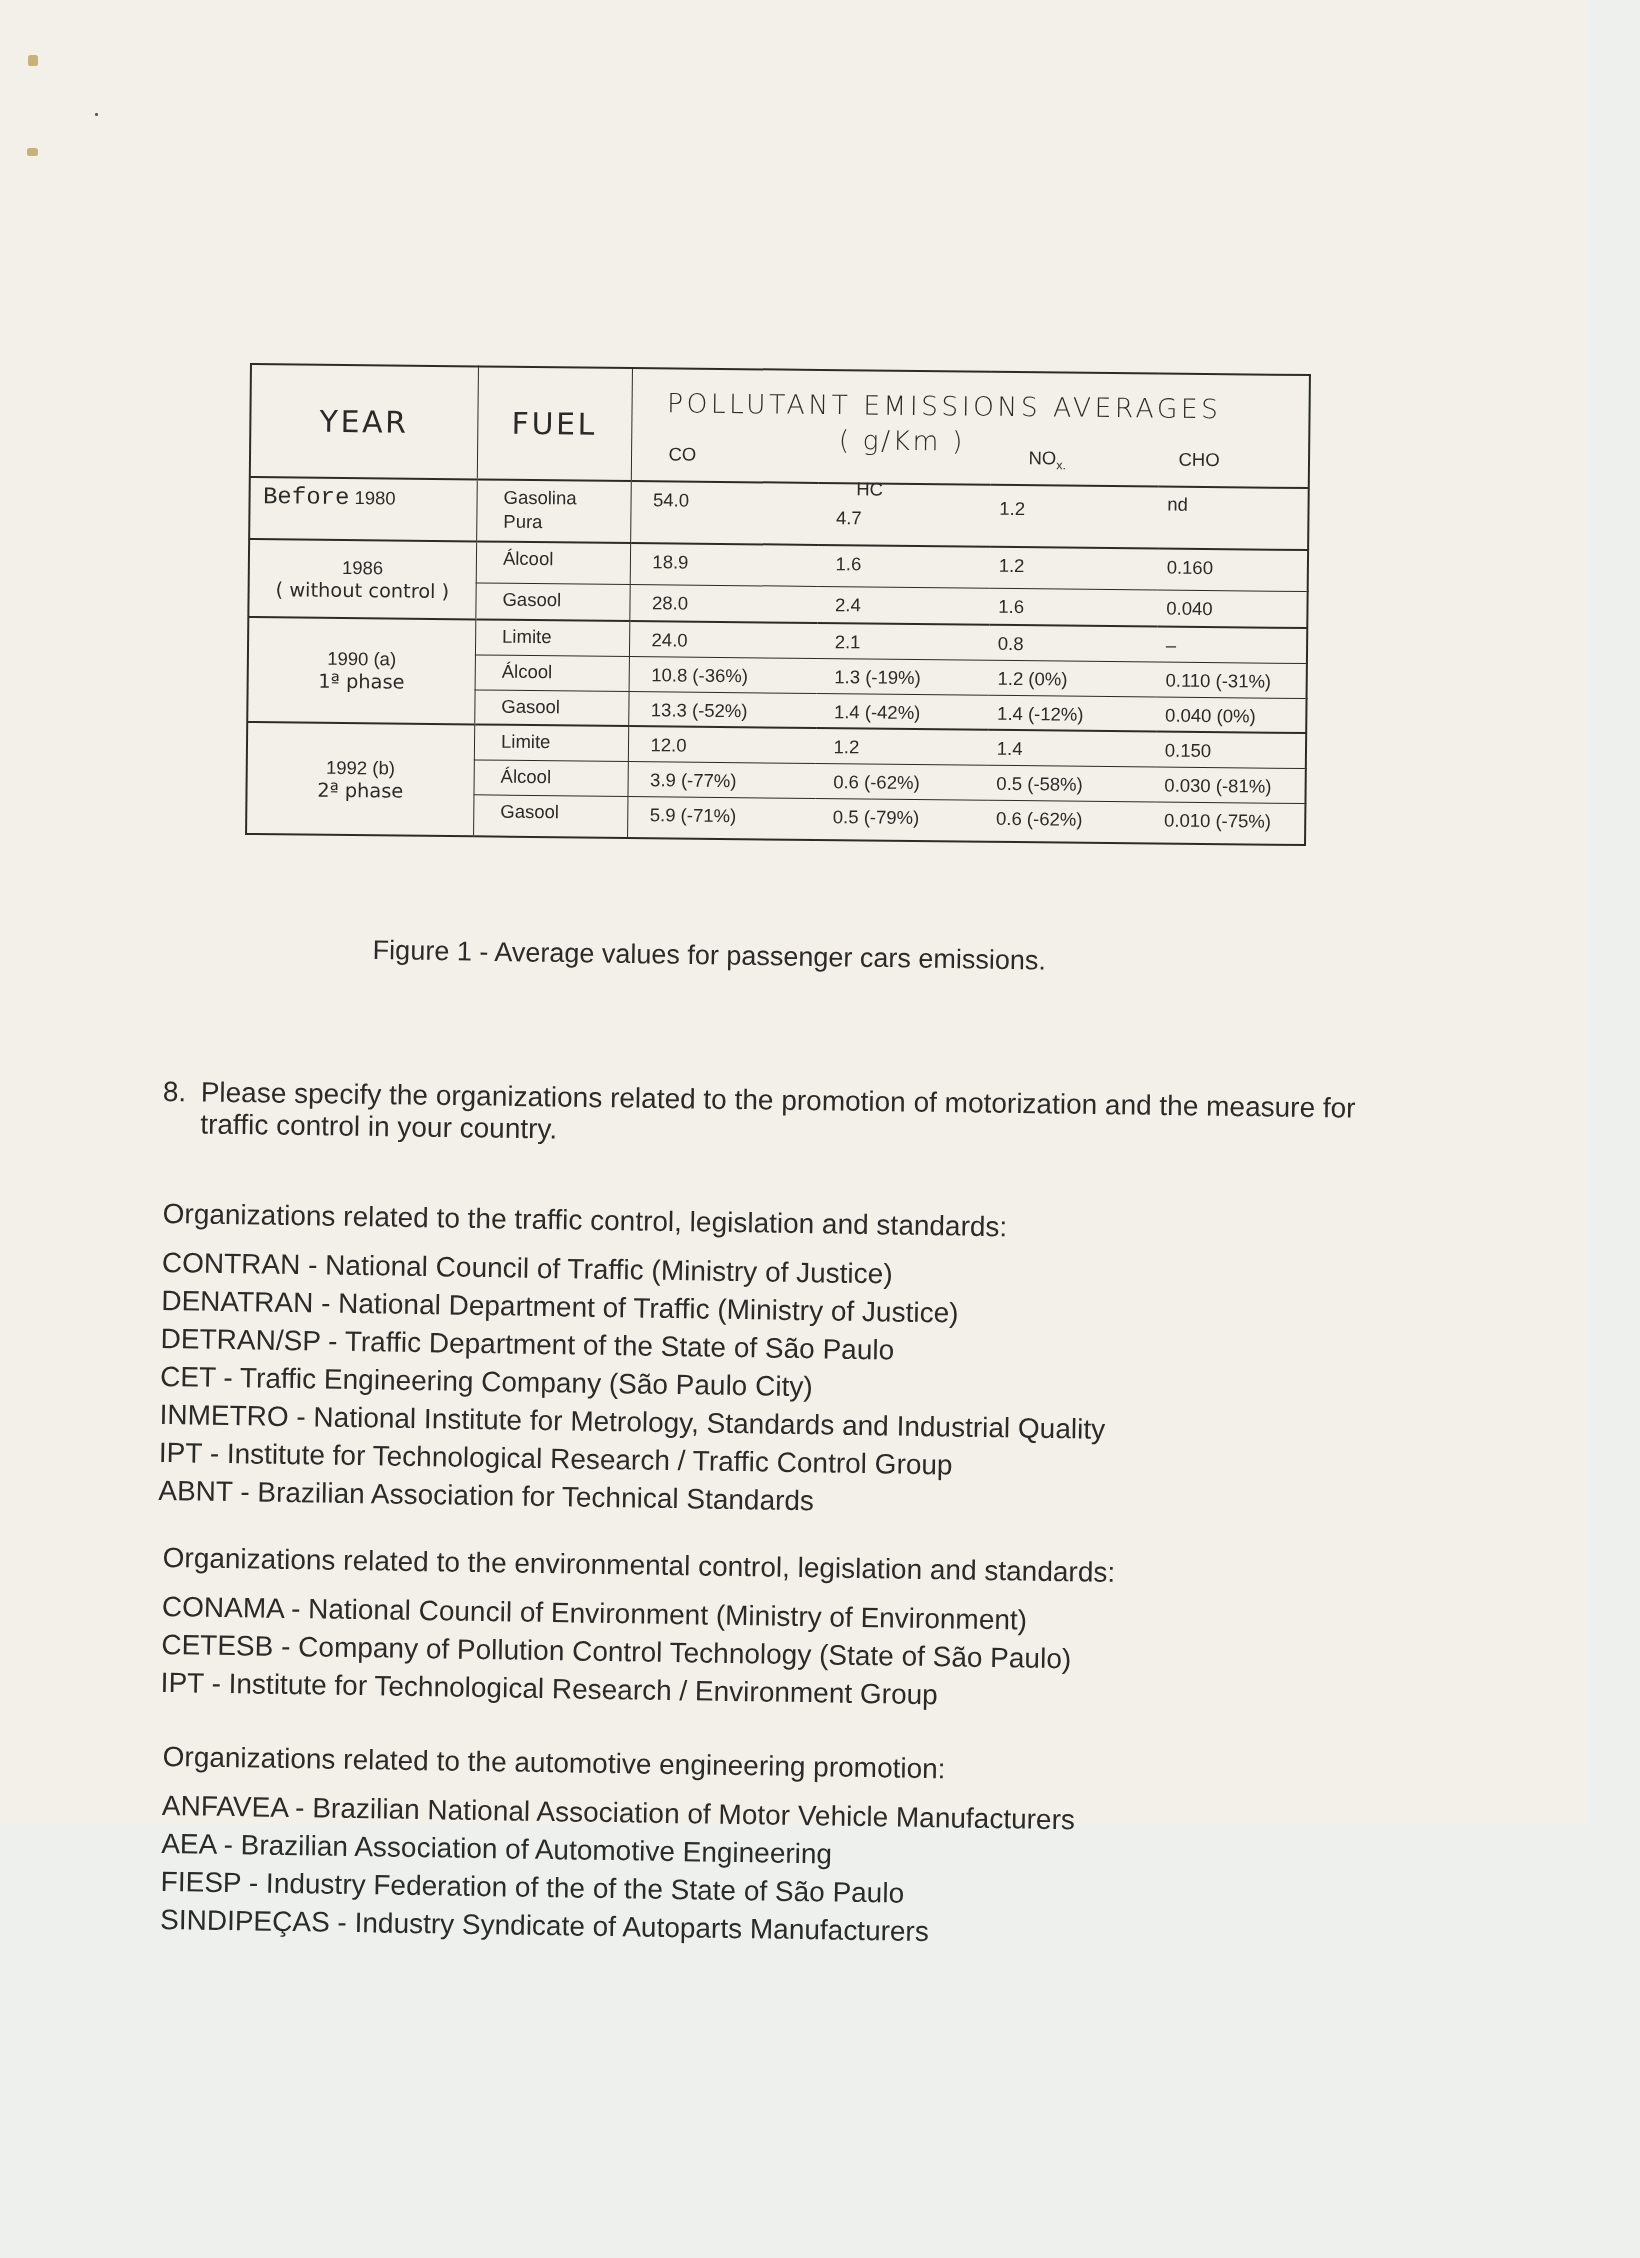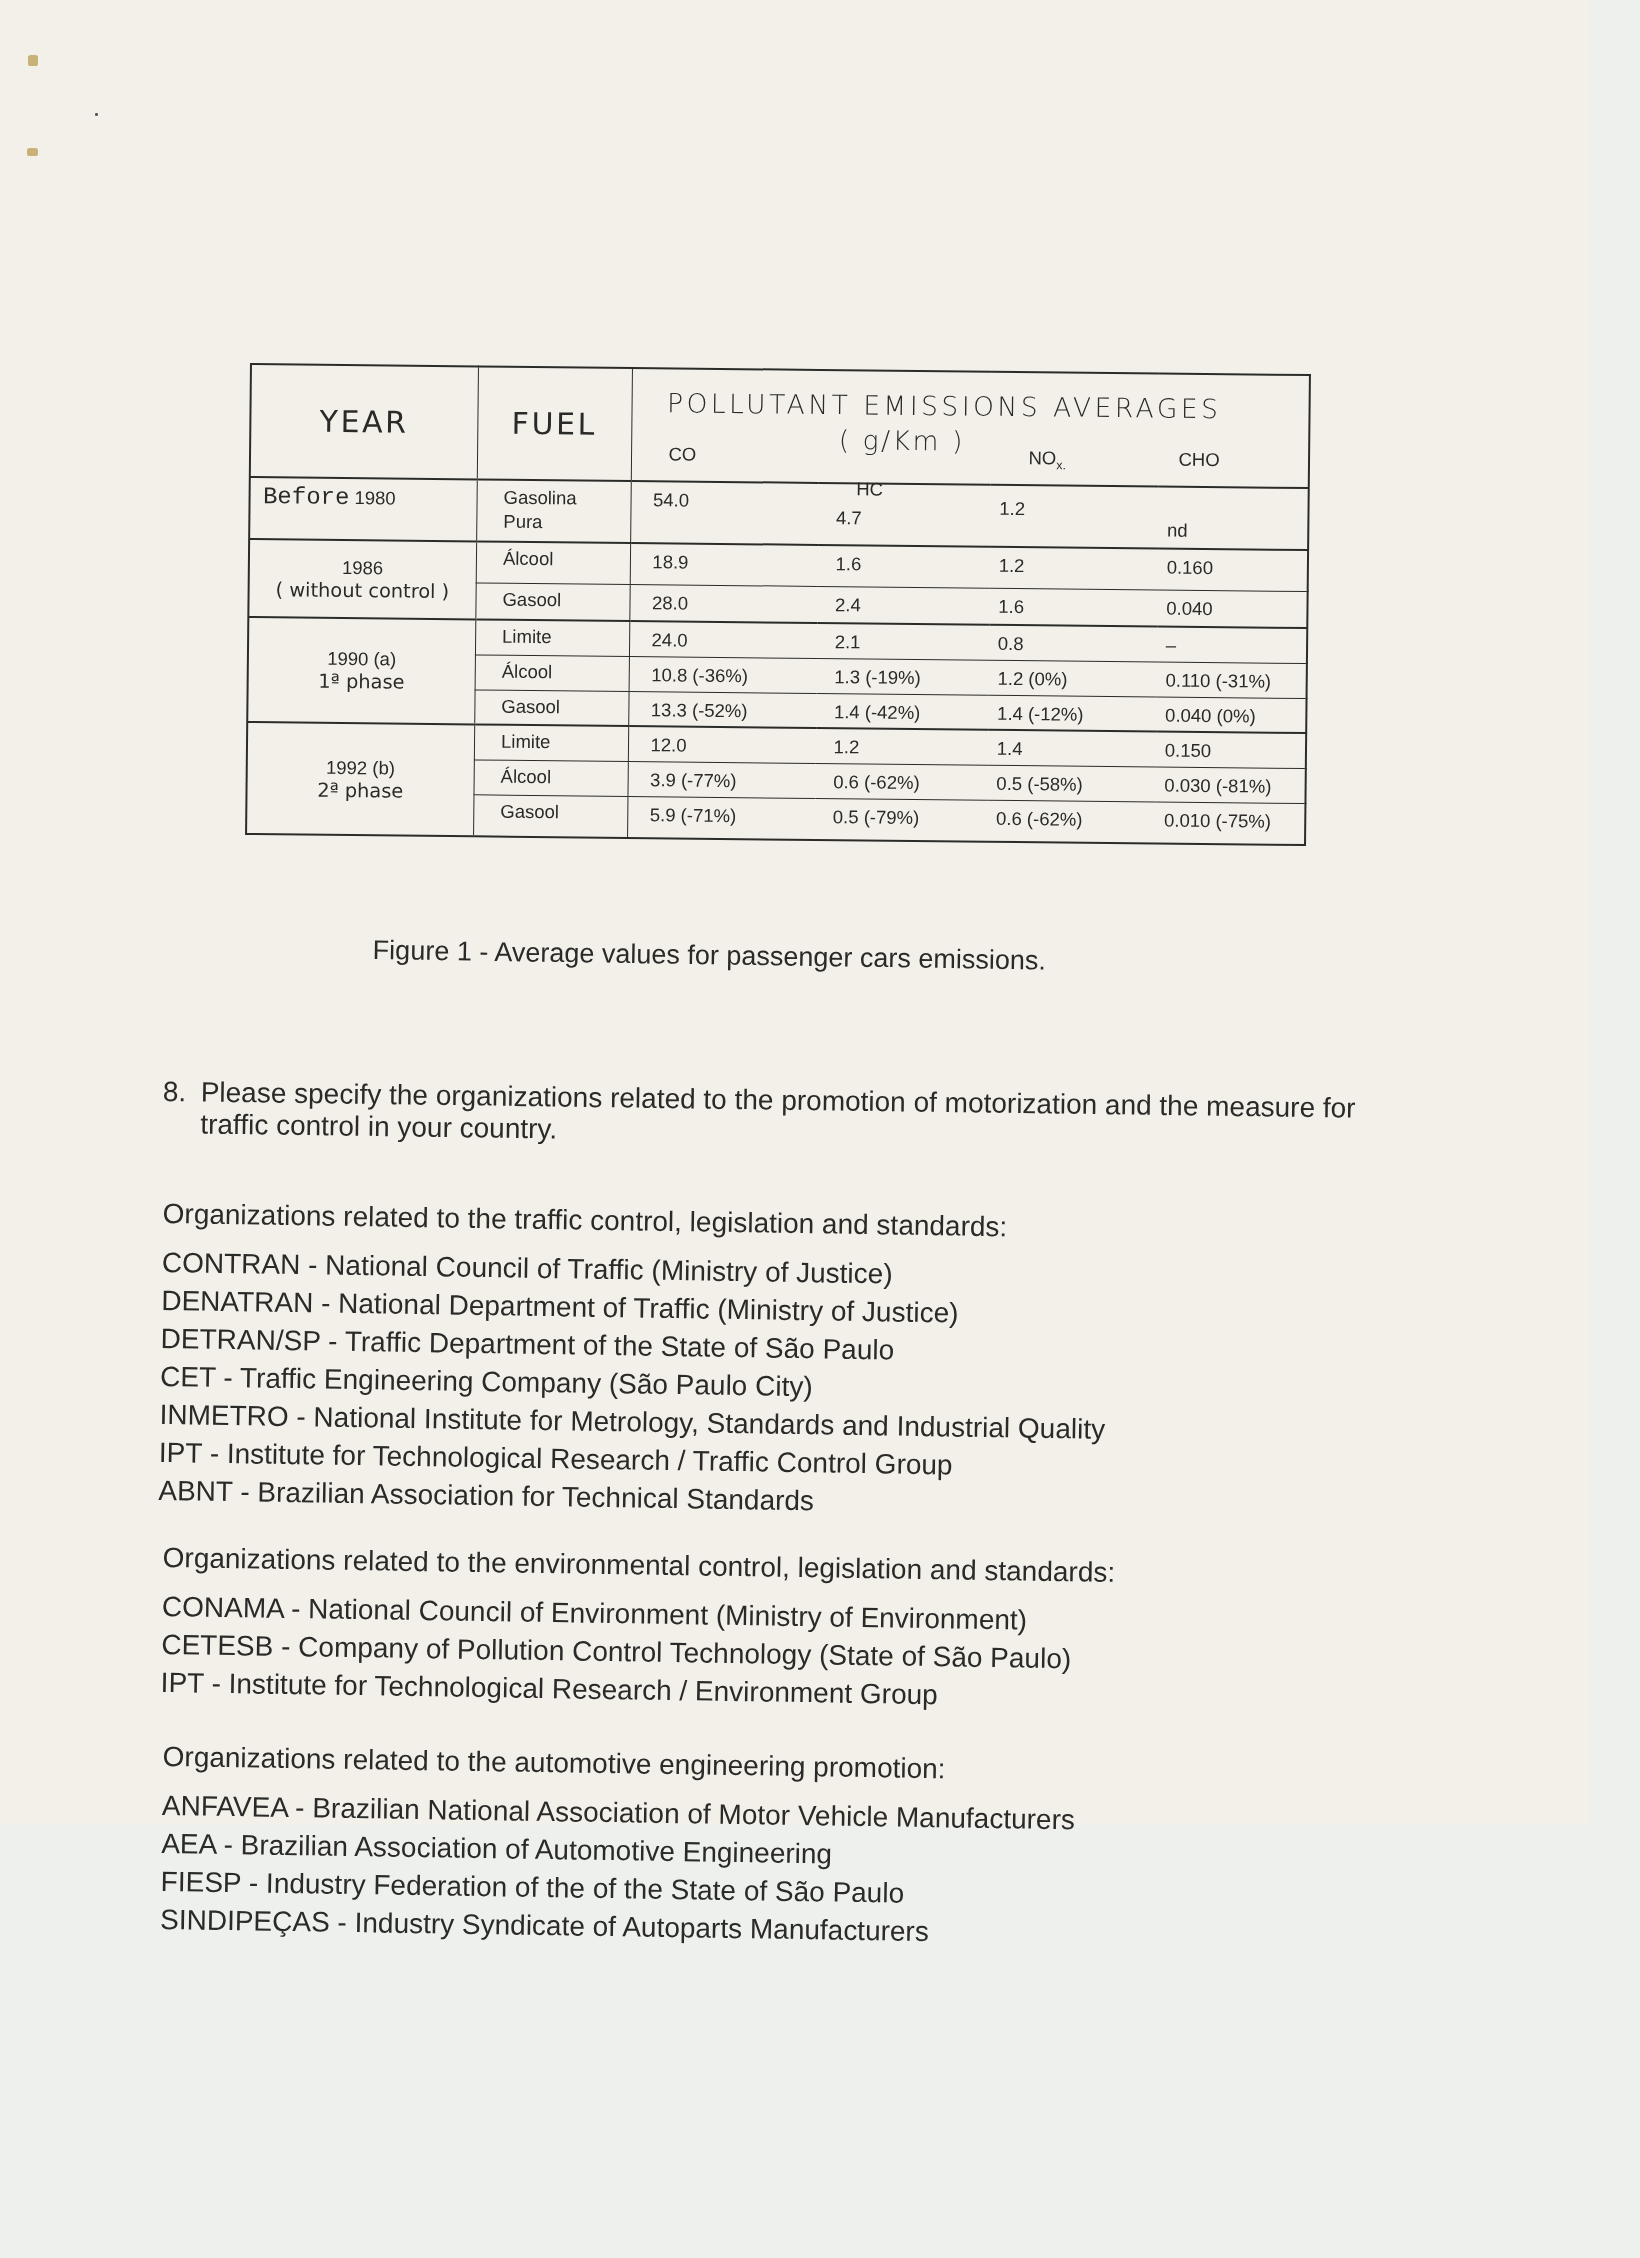--- a/index.html
+++ b/index.html
@@ -105,21 +105,21 @@
 
       <tr class="grp-end" style="height:62px">
         <td class="year" style="vertical-align:top !important;text-align:left;padding:5.3px 0 0 12.4px">
           <span class="before-hand">Before</span>
           <span>1980</span>
         </td>
         <td class="fuel"><span style="width:97px;line-height:24px">Gasolina Pura</span></td>
         <td class="val c-co"><span>54.0</span></td>
         <td class="val c-hc"><span style="padding-top:23px">4.7</span></td>
         <td class="val c-nox"><span style="padding-top:12.4px">1.2</span></td>
-        <td class="val c-cho"><span style="padding-top:32px">nd</span></td>
+        <td class="val c-cho"><span style="padding-top:6px">nd</span></td>
       </tr>
 
       <tr style="height:41px">
         <td class="year" rowspan="2">
           <div>1986</div>
           <div class="yr-hand">( without control )</div>
         </td>
         <td class="fuel"><span>Álcool</span></td>
         <td class="val c-co"><span>18.9</span></td>
         <td class="val c-hc"><span>1.6</span></td>

